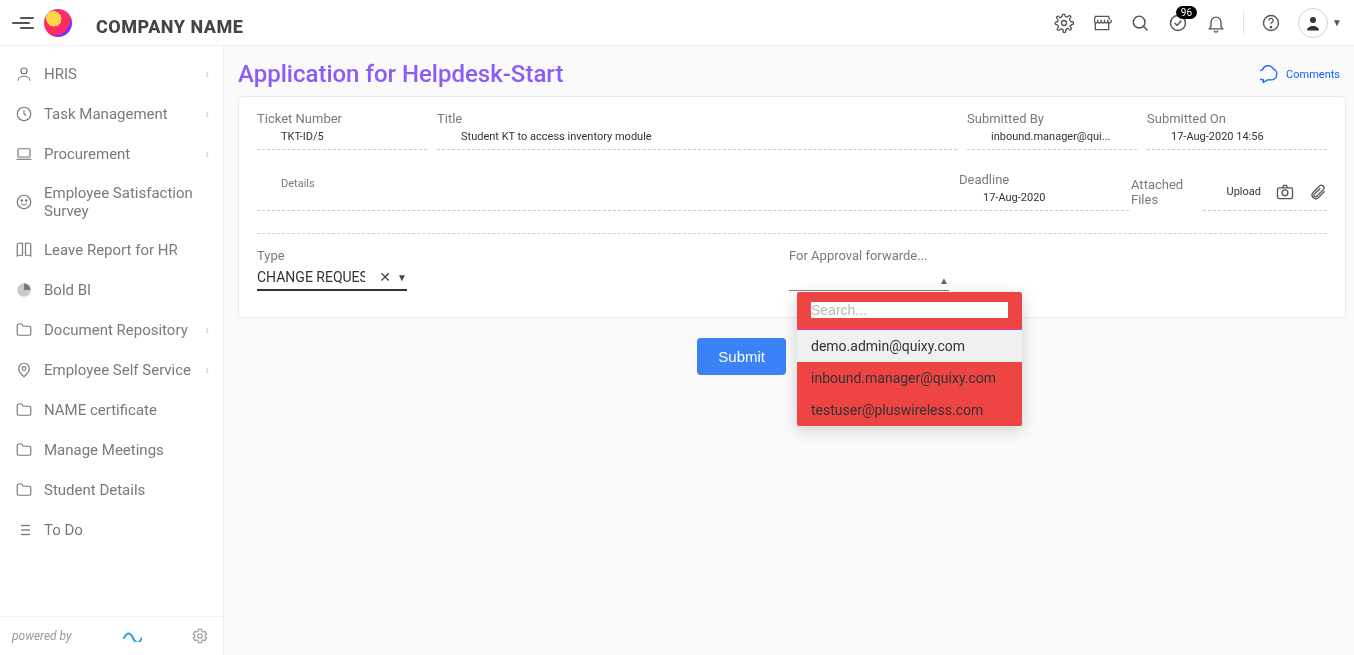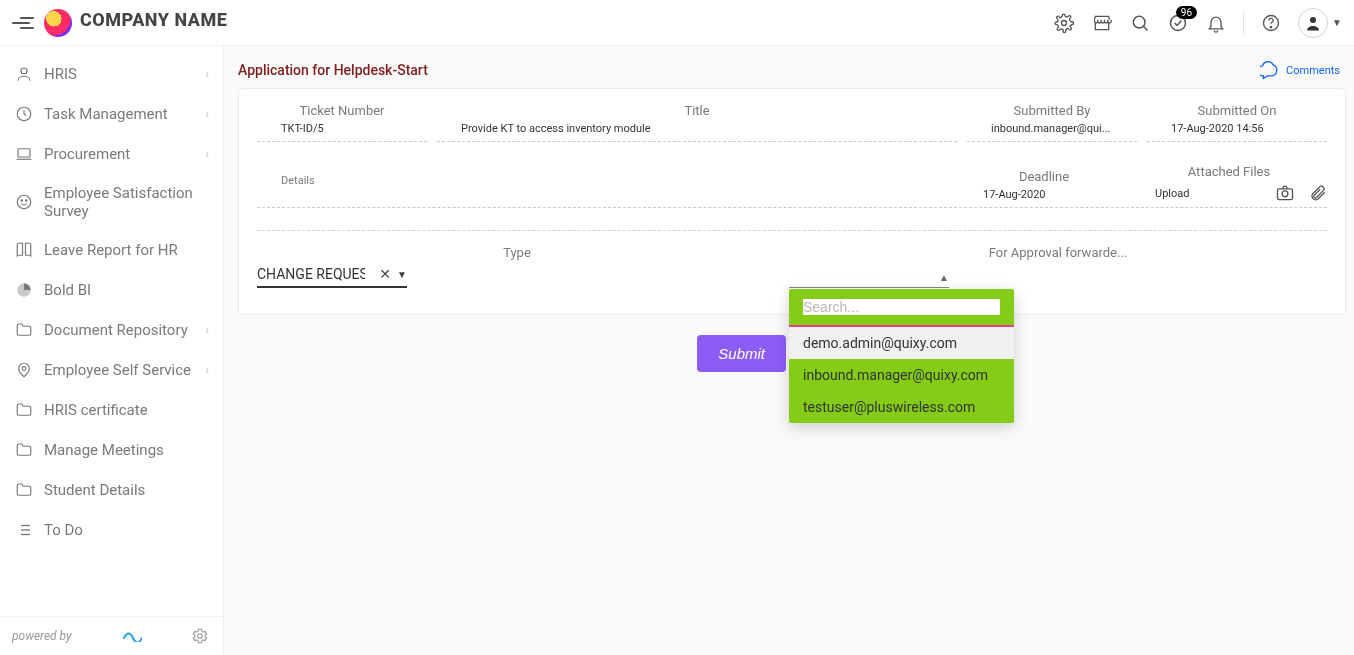--- a/index.html
+++ b/index.html
@@ -5,21 +5,21 @@
     * { box-sizing: border-box; margin: 0; padding: 0; }
     body { font-family: -apple-system, BlinkMacSystemFont, "Segoe UI", Roboto, Arial, sans-serif; background: #fff; color: #333; font-size: 14px; }
     
     
     .topbar { height: 46px; display: flex; align-items: center; padding: 0 12px; border-bottom: 1px solid #eee; }
     .hamburger { width: 22px; height: 22px; display: flex; flex-direction: column; justify-content: center; gap: 3px; cursor: pointer; margin-right: 10px; }
     .hamburger span { display: block; height: 2px; background: #555; border-radius: 1px; }
     .hamburger span:nth-child(1){ width: 14px; align-self: flex-end;}
     .hamburger span:nth-child(2){ width: 18px;}
     .hamburger span:nth-child(3){ width: 14px; align-self: flex-end;}
-    .brand { display: flex; align-items: flex-start; gap: 8px; }
+    .brand { display: flex; align-items: flex-end; gap: 24px; }
     .logo { width: 28px; height: 28px; border-radius: 50%; background: radial-gradient(circle at 35% 35%, #ffd54a 0 30%, #ff2b66 30% 65%, #7b2cff 65% 100%); }
     .brand-text { font-weight: 800; letter-spacing: 0.5px; color: #444; font-size: 18px;}
     .tb-right { margin-left: auto; display: flex; align-items: center; gap: 16px; justify-content: space-between; }
     .tb-icon { width: 22px; height: 22px; color: #555; display: inline-flex; align-items: center; justify-content: center; cursor: pointer; position: relative;}
     .badge { position: absolute; top: -6px; right: -8px; background: #000; color: #fff; font-size: 10px; border-radius: 10px; padding: 1px 5px; }
     .vsep { width: 1px; height: 22px; background: #e3e3e3; }
     .avatar { width: 30px; height: 30px; border-radius: 50%; border: 1px solid #d3d3d3; display:flex;align-items:center;justify-content:center; position: relative;}
     .avatar-caret { margin-left: 4px; color: #555; font-size: 10px;}
     .avatar-wrap { display:flex; align-items:center; cursor:pointer;}
 
@@ -32,54 +32,54 @@
     .nav-item .ni-label { margin-left: 10px; flex:1; font-size: 15px;}
     .nav-item .ni-caret { color: #bdbdbd; font-size: 12px;}
     .sb-footer { display:flex; align-items:center; padding: 8px 12px; border-top: 1px solid #f2f2f2; gap: 44px;}
     .sb-footer .pb { font-style: italic; color: #9a9a9a; font-size: 12px;}
     .sb-footer .pb-logo { width: 18px; height: 12px; margin-left: 6px; display:inline-block; color:#29a3e5;}
     .sb-footer .sb-gear { margin-left:auto; color:#9a9a9a; cursor:pointer;}
 
     
     .main { flex: 1; background: #fafafa; padding: 14px 8px 0 14px; display:flex; flex-direction:column; position:relative;}
     .page-head { display:flex; align-items:center; padding: 0 6px 8px 0;}
-    .page-title { font-size: 14px; font-weight: 500; color:#7f1d1d;}
+    .page-title { font-size: 24px; font-weight: 500; color:#8b5cf6;}
     .comments-link { margin-left:auto; display:flex; align-items:center; color:#0f62fe; cursor:pointer; font-size: 11px;}
     .comments-link svg { margin-right:6px;}
     
     .card { background:#fff; border:1px solid #ececec; border-radius: 4px; padding: 14px 18px 26px 18px;}
     .row1 { display:grid; grid-template-columns: 170px 520px 170px 180px; gap: 10px; align-items:start;}
-    .field .flabel { color:#7a7a7a; font-size:13px; margin-bottom: 4px; text-align: center;}
+    .field .flabel { color:#7a7a7a; font-size:13px; margin-bottom: 4px;}
     .field .fvalue { color:#333; font-size:11px;margin-left:24px;}
     .underline-dots { border-bottom: 1px dashed #c9c9c9; padding-bottom: 6px;}
     .row2 { margin-top: 22px; display:grid; grid-template-columns: 700px 170px 1fr; gap:2px; align-items:end;}
-    .files-col { display:flex; flex-direction:column;}
+    .files-col { display:flex; flex-direction:row;}
     .files-row { display:flex; align-items:center; gap:14px; border-bottom: 1px dashed #c9c9c9; padding-bottom: 4px;}
     .files-row .cam, .files-row .clip { color:#555; cursor:pointer;}
     
     .hr-dashed { border:0; border-top: 1px dashed #d0d0d0; margin: 22px 0 14px 0;}
     .row3 { display:grid; grid-template-columns: 520px 1fr; gap: 12px;}
     .sel { position:relative; }
     .sel .sel-value { display:flex; align-items:center; border-bottom: 2px solid #333; padding: 2px 0 4px 0; width: 150px;}
     .sel .sel-value .clear { margin-left:auto; color:#444; cursor:pointer; font-size:14px;}
     .sel .sel-value .caret { margin-left:6px; color:#444; font-size:10px;}
     .sel-approval { width: 160px; border-bottom: 1px solid #888; height: 24px; position:relative;}
     .sel-approval .caret-up { position:absolute; right:0; bottom:4px; color:#666; font-size:10px;}
     
     
-    .dropdown { position:absolute; top: 28px; left: 0; width: 225px; background:#84cc16; border-radius: 2px; box-shadow: 0 4px 16px rgba(0,0,0,0.18); z-index: 50;}
+    .dropdown { position:absolute; top: 28px; left: 8px; width: 225px; background:#ef4444; border-radius: 2px; box-shadow: 0 4px 16px rgba(0,0,0,0.18); z-index: 50;}
     .dd-search { padding: 10px 14px; border-bottom: 2px solid #e83e8c;}
     .dd-search input { border:none; outline:none; width:100%; font-size:14px; color:#555;}
     .dd-search input::placeholder { color:#b8b8b8;}
     .dd-item { padding: 8px 14px; cursor:pointer; color:#333; font-size:14px;}
     .dd-item.highlight { background:#f0f0f0;}
     
     .actions { display:flex; justify-content:center; gap:12px; padding: 20px 0;}
     .btn { padding: 9px 20px; border-radius:4px; font-size:15px; cursor:pointer; border:1px solid transparent;}
-    .btn-primary { background:#8b5cf6; color:#fff;font-style:italic;}
+    .btn-primary { background:#3b82f6; color:#fff;}
     .btn-secondary { background:#fff; color:#555; border-color:#dcdcdc;}
     
     svg { display:block; }
   </style>
 </head>
 <body>
 
 <div class="topbar">
   <div class="hamburger">
     <span></span>
@@ -224,21 +224,21 @@
           </span>
           <span class="ni-label">Employee Self Service</span>
           <span class="ni-caret">›</span>
         </div>
         <div class="nav-item">
           <span class="ni-icon">
             <svg width="18" height="18" viewBox="0 0 24 24" fill="none" stroke="currentColor" stroke-width="1.6">
               <path d="M3 6a2 2 0 0 1 2-2h4l2 3h8a2 2 0 0 1 2 2v8a2 2 0 0 1-2 2H5a2 2 0 0 1-2-2z"></path>
             </svg>
           </span>
-          <span class="ni-label">HRIS certificate</span>
+          <span class="ni-label">NAME certificate</span>
         </div>
         <div class="nav-item">
           <span class="ni-icon">
             <svg width="18" height="18" viewBox="0 0 24 24" fill="none" stroke="currentColor" stroke-width="1.6">
               <path d="M3 6a2 2 0 0 1 2-2h4l2 3h8a2 2 0 0 1 2 2v8a2 2 0 0 1-2 2H5a2 2 0 0 1-2-2z"></path>
             </svg>
           </span>
           <span class="ni-label">Manage Meetings</span>
         </div>
         <div class="nav-item">
@@ -291,21 +291,21 @@
     </div>
 
     <div class="card">
       <div class="row1">
         <div class="field underline-dots">
           <div class="flabel">Ticket Number</div>
           <div class="fvalue">TKT-ID/5</div>
         </div>
         <div class="field underline-dots">
           <div class="flabel">Title</div>
-          <div class="fvalue">Provide KT to access inventory module</div>
+          <div class="fvalue">Student KT to access inventory module</div>
         </div>
         <div class="field underline-dots">
           <div class="flabel">Submitted By</div>
           <div class="fvalue">inbound.manager@qui...</div>
         </div>
         <div class="field underline-dots">
           <div class="flabel">Submitted On</div>
           <div class="fvalue">17-Aug-2020 14:56</div>
         </div>
       </div>

